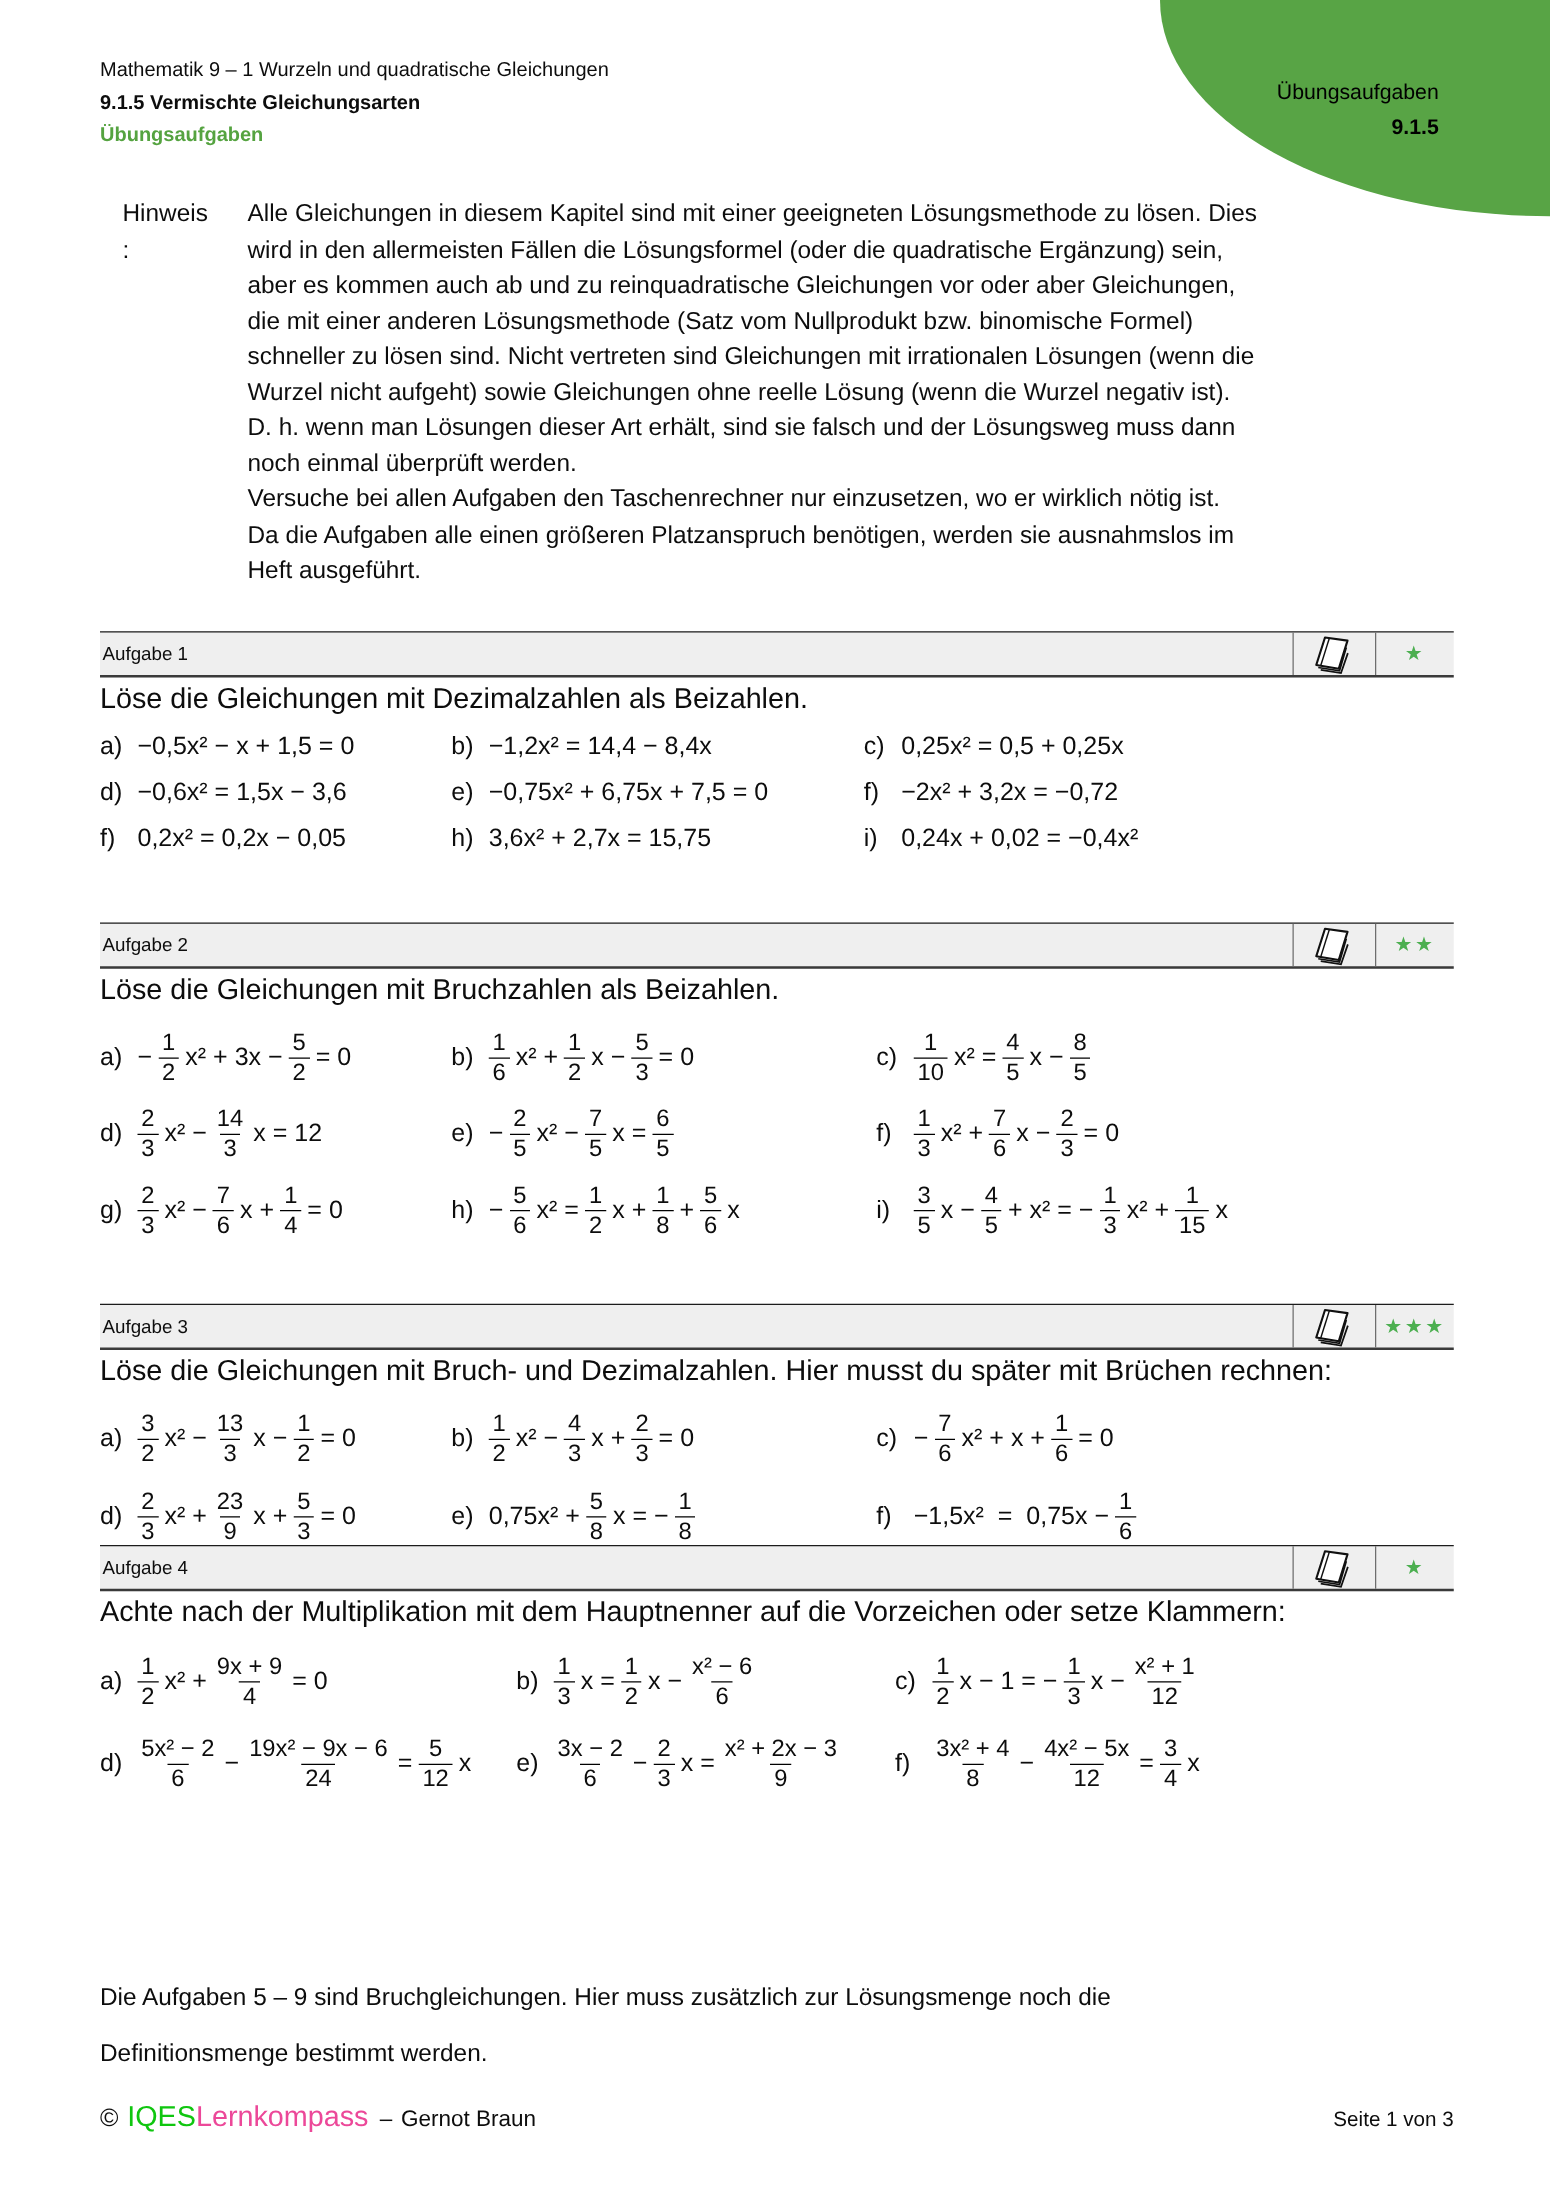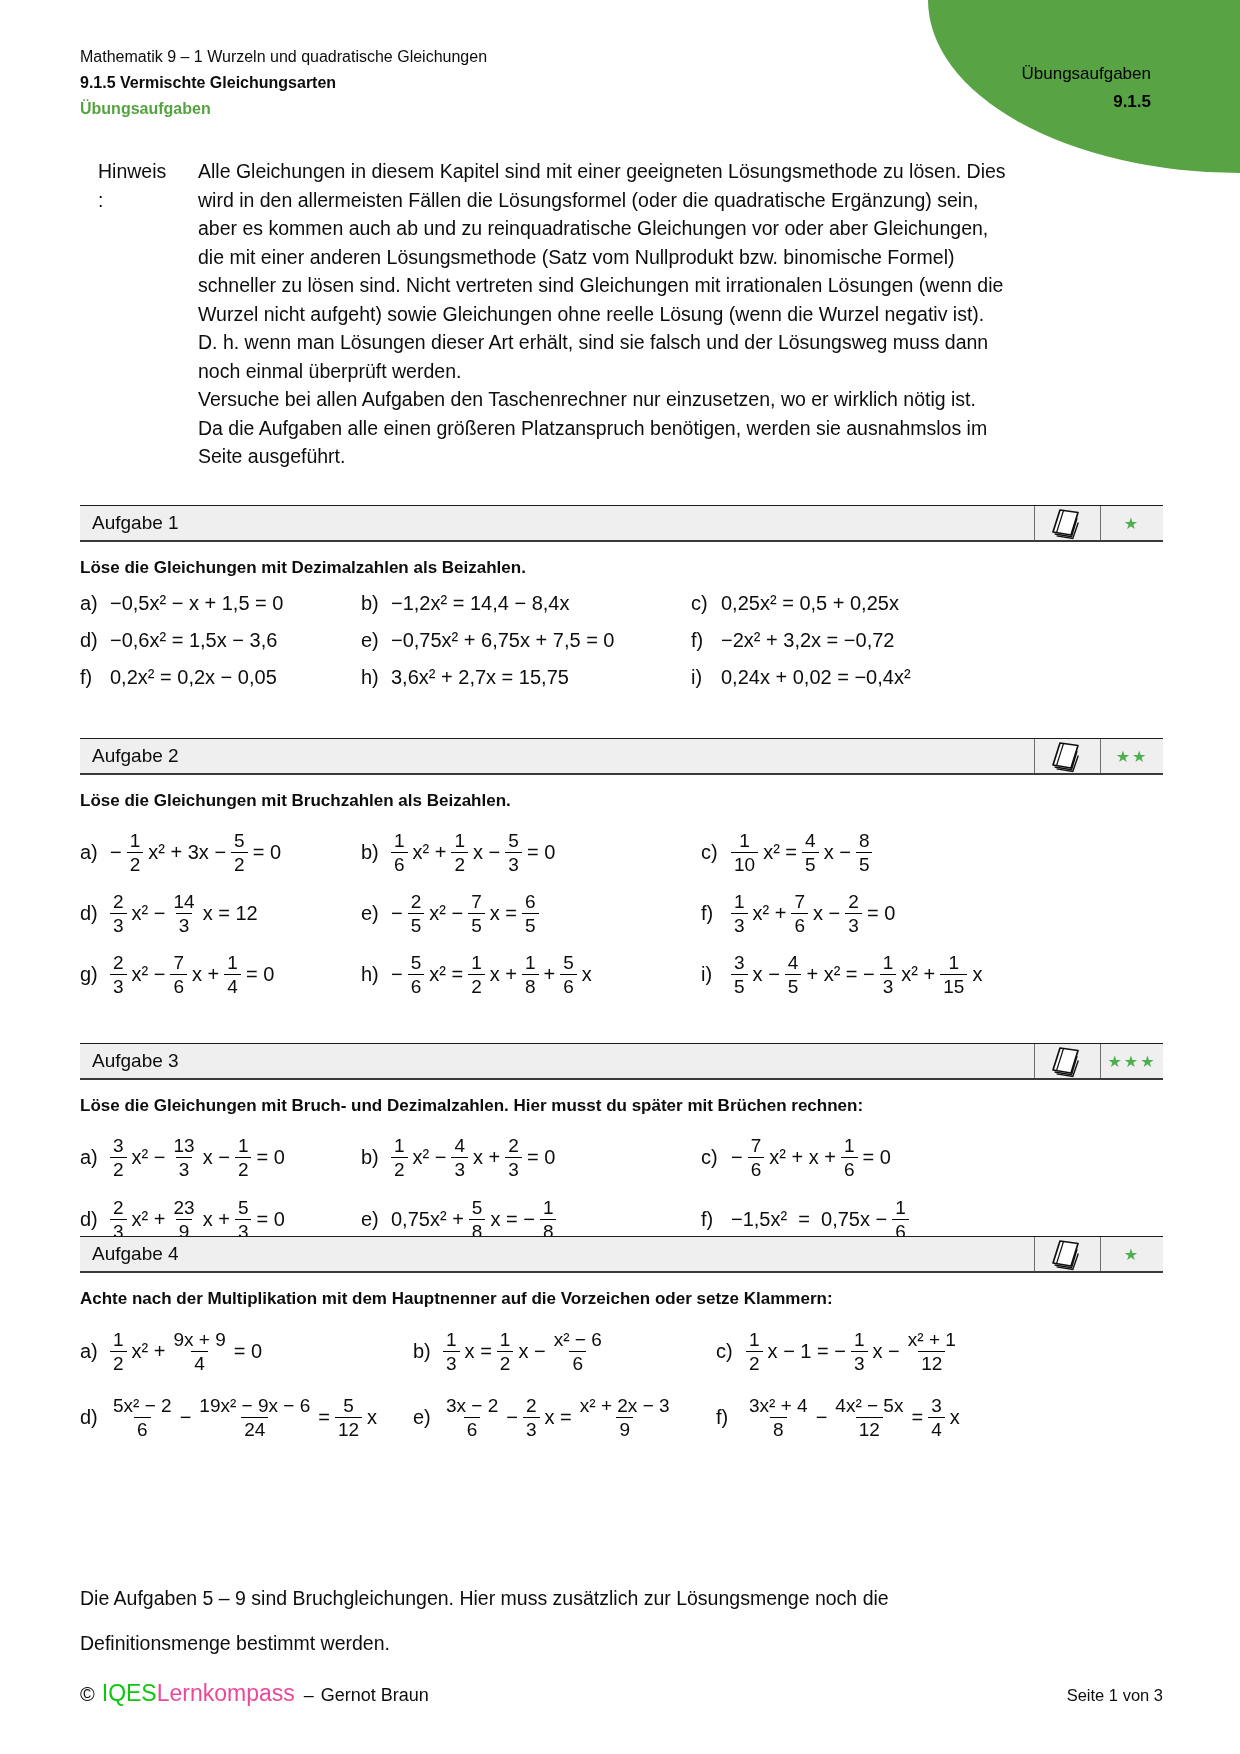--- a/index.html
+++ b/index.html
@@ -31,28 +31,28 @@
   .hinweis-text { font-size:19.5px; line-height:28.5px; white-space:nowrap; }
 
   
   main { position:absolute; top:505px; left:80px; width:1083px; }
   section.sec { position:relative; }
   .sec1 { height:233px; } .sec2 { height:305px; } .sec3 { height:193px; } .sec4 { height:215px; }
 
   .bar { height:37px; background:var(--bar-bg,#efefef);
     border-top:1.4px solid #1c1c1c; border-bottom:2.2px solid #3a3a3a;
     position:relative; display:flex; align-items:center; }
-  .bar-title { font-size:19px; padding-left:12px; }
+  .bar-title { font-size:15px; padding-left:2px; }
   .bar .sep { position:absolute; top:0; bottom:0; width:1px; background:#6e6e6e; }
   .bar .sep1 { right:128px; } .bar .sep2 { right:62px; }
   .book { position:absolute; right:76px; top:2px; width:40px; height:32px; }
   .stars { position:absolute; right:0; width:62px; text-align:center;
     color:var(--green-star,#4CAF50); font-size:16px; letter-spacing:2px; }
 
-  .desc { margin:16px 0 12px; font-size:17px;font-weight:bold; }
+  .desc { margin:3px 0 12px; font-size:23px; }
 
   .eq-row { display:grid; align-items:center; }
   .sec1 .eq-row { grid-template-columns:281px 330px auto; margin-bottom:10px; min-height:27px; }
   .sec2 .eq-row { grid-template-columns:281px 340px auto; margin-bottom:3px; min-height:58px; }
   .sec3 .eq-row { grid-template-columns:281px 340px auto; margin-bottom:4px; min-height:58px; }
   .sec4 .eq-row { grid-template-columns:333px 303px auto; margin-bottom:6px; min-height:60px; }
 
   .eq-item { display:flex; align-items:center; }
   .lbl { flex:0 0 30px; font-size:20px; }
   .eq { display:flex; align-items:center; gap:5px; font-size:20px; }
@@ -103,21 +103,21 @@
         <div>Alle Gleichungen in diesem Kapitel sind mit einer geeigneten Lösungsmethode zu lösen. Dies</div>
         <div>wird in den allermeisten Fällen die Lösungsformel (oder die quadratische Ergänzung) sein,</div>
         <div>aber es kommen auch ab und zu reinquadratische Gleichungen vor oder aber Gleichungen,</div>
         <div>die mit einer anderen Lösungsmethode (Satz vom Nullprodukt bzw. binomische Formel)</div>
         <div>schneller zu lösen sind. Nicht vertreten sind Gleichungen mit irrationalen Lösungen (wenn die</div>
         <div>Wurzel nicht aufgeht) sowie Gleichungen ohne reelle Lösung (wenn die Wurzel negativ ist).</div>
         <div>D. h. wenn man Lösungen dieser Art erhält, sind sie falsch und der Lösungsweg muss dann</div>
         <div>noch einmal überprüft werden.</div>
         <div>Versuche bei allen Aufgaben den Taschenrechner nur einzusetzen, wo er wirklich nötig ist.</div>
         <div>Da die Aufgaben alle einen größeren Platzanspruch benötigen, werden sie ausnahmslos im</div>
-        <div>Seite ausgeführt.</div>
+        <div>Heft ausgeführt.</div>
       </div>
   </div>
 
   <main>
       <section class="sec sec1">
         <div class="bar">
           <span class="bar-title">Aufgabe 1</span>
           <span class="sep sep1"></span>
           <span class="sep sep2"></span>
   <svg class="book" viewBox="0 0 40 32">

